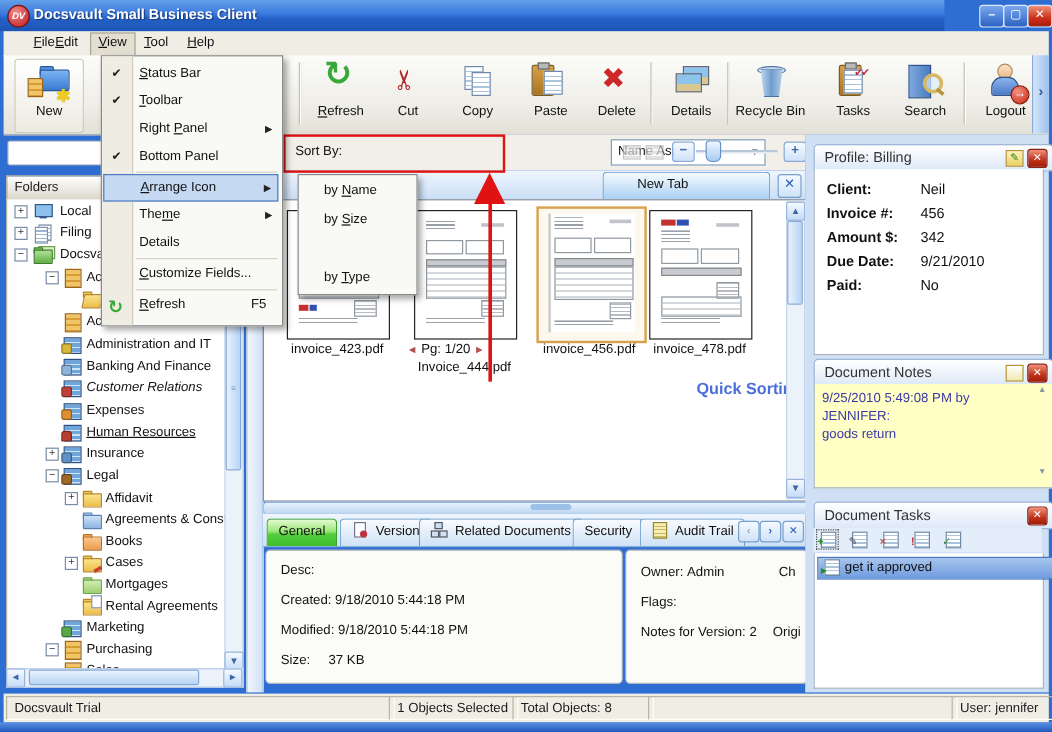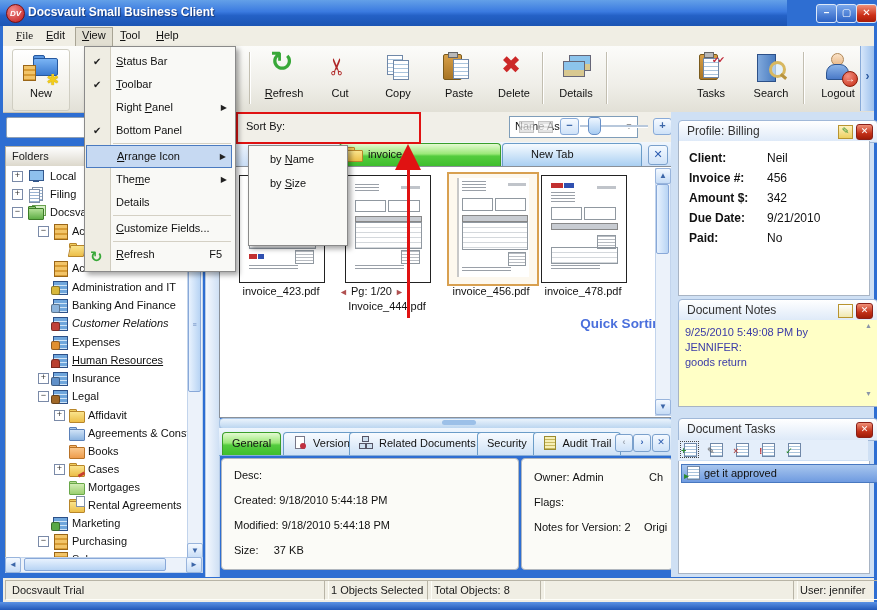--- a/index.html
+++ b/index.html
@@ -258,21 +258,21 @@
 
   <div class="titlebar">
     <div class="logo">DV</div>
     <div class="wtitle">Docsvault Small Business Client</div>
     <div class="wbtn" style="left:816px;">–</div>
     <div class="wbtn" style="left:836px;">▢</div>
     <div class="wbtn close" style="left:856px;">✕</div>
   </div>
 
   <div class="menubar">
-    <div class="mitem" style="left:6px;font-family:Liberation Serif, serif;"><u>F</u>ile</div>
+    <div class="mitem" style="left:18px;"><u>F</u>ile</div>
     <div class="mitem" style="left:36px;"><u>E</u>dit</div>
     <div class="mitem open" style="left:72px;"><u>V</u>iew</div>
     <div class="mitem" style="left:110px;"><u>T</u>ool</div>
     <div class="mitem" style="left:146px;"><u>H</u>elp</div>
   </div>
 
   <div class="toolbar">
     <div class="tbtn" style="left:9px;">
       <div class="icn">
         <i class="fbtab"></i>
@@ -320,20 +320,27 @@
     </div>
     <div class="tsep" style="left:539px;"></div>
     <div class="tbtn" style="left:544px;">
       <div class="icn">
         <i class="pic" style="left:13px;top:4px;"></i>
           <i class="pic" style="left:7px;top:10px;"></i>
       </div>
       <div class="tlbl">Details</div>
     </div>
     <div class="tsep" style="left:603px;"></div>
+    <div class="tbtn" style="left:608px;width:60px;">
+      <div class="icn">
+        <i class="binrim"></i>
+          <i class="bin"></i>
+      </div>
+      <div class="tlbl">Recycle Bin</div>
+    </div>
     <div class="tbtn" style="left:679px;">
       <div class="icn">
         <i class="clipbrd" style="left:8px;"></i>
           <i class="clipclip" style="left:13px;"></i>
         <i class="pagei" style="left:12px;top:7px;"></i>
           <b class="chk2" style="right:8px;">✔✔</b>
       </div>
       <div class="tlbl">Tasks</div>
     </div>
     <div class="tbtn" style="left:739px;">
@@ -547,27 +554,20 @@
     </div>
     <div class="grayic" style="left:300px;"></div>
     <div class="grayic" style="left:319px;"></div>
     <div class="sldbtn" style="left:341px;">−</div>
     <div class="sldtrack" style="left:361px;"></div>
     <div class="sldthumb" style="left:369px;"></div>
     <div class="sldbtn" style="left:434px;">+</div>
   </div>
 
   <div class="tabstrip">
-    <div class="dtab green" style="left:120px;width:122px;">
-      <span class="fico">
-          <i class="foldtab ft-yellow" style="left:0;top:-2px;"></i>
-          <i class="fold f-yellow" style="left:0;top:1px;"></i>
-        </span>
-      <span>invoice</span>
-    </div>
     <div class="dtab" style="left:283px;width:100px;">
       <span>New Tab</span>
     </div>
     <div class="tabx" style="left:429px;">✕</div>
   </div>
 
   <div class="thumbarea">
     <div class="tcell" style="left:19px;">
       <div class="pg">
           <i class="a"></i>
@@ -800,15 +800,18 @@
     </div>
   </div>
 
   <div class="submenu">
     <div class="smrow" style="top:1px;">
       <span class="lab">by <u>N</u>ame</span>
     </div>
     <div class="smrow" style="top:25px;">
       <span class="lab">by <u>S</u>ize</span>
     </div>
+    <div class="smrow" style="top:73px;">
+      <span class="lab">by <u>T</u>ype</span>
+    </div>
   </div>
 
 </div>
 
 </body></html>

